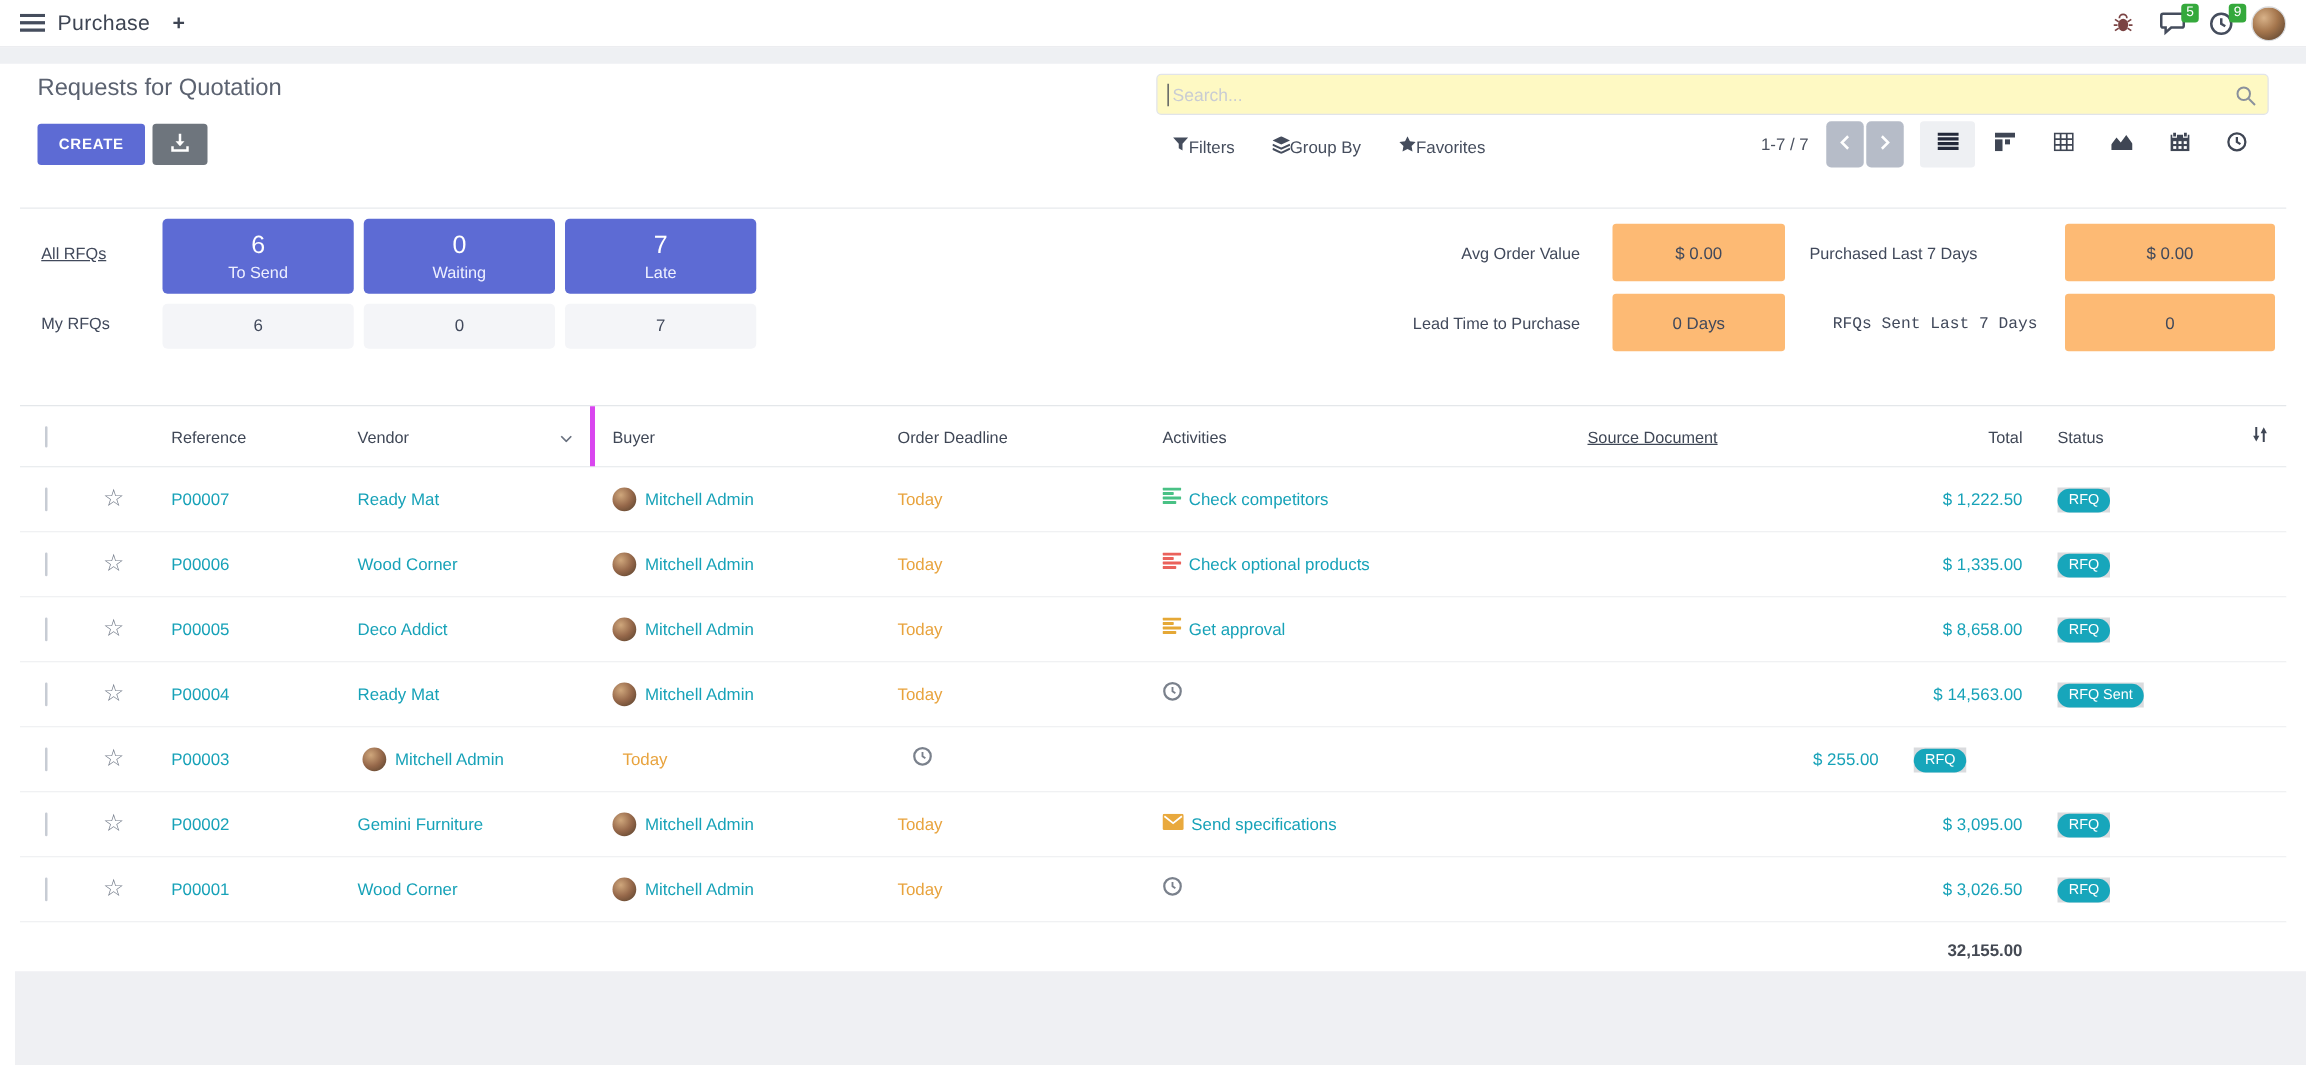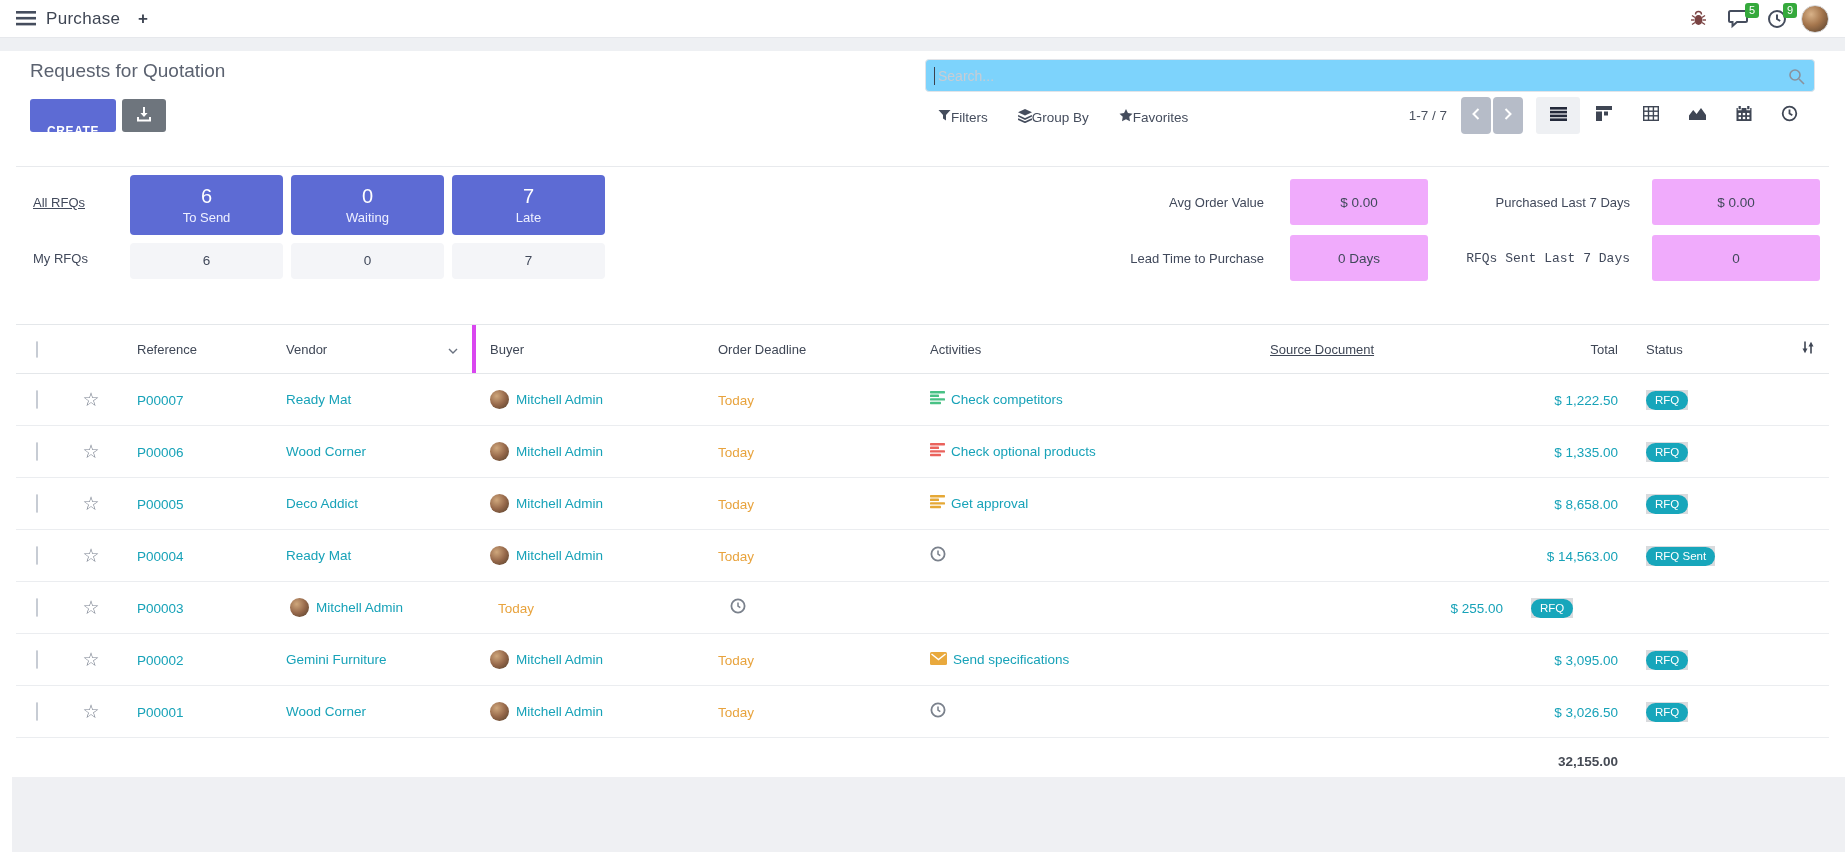--- a/index.html
+++ b/index.html
@@ -17,27 +17,27 @@
   .tb-badge { position:absolute; top:3px; background:#35a93c; color:#fff; font-size:11px; line-height:15px;
               padding:0 4px; border-radius:3px; min-width:14px; text-align:center; }
   .tb-avatar { position:absolute; left:1801px; top:5px; width:28px; height:28px; border-radius:50%;
                background:radial-gradient(circle at 35% 32%, #d8b289 0%, #a5764d 45%, #5f4631 90%);
                border:1px solid #d8dadd; cursor:pointer; }
 
   .gray-strip { position:absolute; left:0; top:38px; width:1845px; height:13px; background:#eef0f3; }
 
   
   .page-title { position:absolute; left:30px; top:60px; font-size:19px; color:#5b6270; }
-  .btn-create { position:absolute; left:30px; top:99px; height:33px; padding:16px 17px; background:#5d6bd4;
+  .btn-create { position:absolute; left:30px; top:99px; height:33px; padding:0 17px; background:#5d6bd4;
                 color:#fff; font-size:12px; font-weight:bold; letter-spacing:.6px; border:none; border-radius:3px;
                 line-height:33px; cursor:pointer; }
   .btn-download { position:absolute; left:122px; top:99px; width:44px; height:33px; background:#6e757d;
                   border:none; border-radius:3px; cursor:pointer; display:flex; align-items:center; justify-content:center; }
 
-  .search-box { position:absolute; left:925px; top:59px; width:890px; height:33px; background:#7dd3fc;
+  .search-box { position:absolute; left:925px; top:59px; width:890px; height:33px; background:#fef9c3;
                 border:1px solid #e1e4e9; border-radius:4px; }
   .search-box input { position:absolute; left:0; top:0; width:100%; height:100%; border:none; outline:none;
                       padding:0 36px 0 12px; font-size:14px; color:#41495b; background:transparent;
                       font-family:"Liberation Sans", sans-serif; }
   .search-box input::placeholder { color:#c9ccd3; }
   .search-caret { position:absolute; left:8px; top:7px; width:1px; height:18px; background:#3c424e; }
   .search-mag { position:absolute; right:9px; top:8px; cursor:pointer; }
 
   .filters-row { position:absolute; left:938px; top:104px; display:flex; gap:30px; align-items:center; height:26px; }
   .filter-item { display:flex; align-items:center; gap:0; font-size:13.5px; color:#454d5d; cursor:pointer; }
@@ -58,21 +58,21 @@
                border-top:1px solid #e8eaed; }
   .dash-label { position:absolute; font-size:13px; color:#41495b; }
   .stats-row { position:absolute; left:114px; display:flex; gap:8px; }
   .stat-blue { width:153px; height:60px; background:#5d6bd4; border-radius:4px; color:#fff; text-align:center;
                cursor:pointer; padding-top:9px; }
   .stat-blue .num { font-size:20px; line-height:24px; }
   .stat-blue .lbl { font-size:13px; line-height:20px; color:#eef0ff; }
   .stat-gray { width:153px; height:36px; background:#f4f5f8; border-radius:4px; text-align:center;
                line-height:36px; font-size:13.5px; color:#41495b; cursor:pointer; }
   .kpi-label { position:absolute; width:258px; text-align:right; font-size:13px; color:#41495b; }
-  .kpi-value { position:absolute; background:#f0abfc; border-radius:3px; text-align:center; font-size:13.5px;
+  .kpi-value { position:absolute; background:#fdba74; border-radius:3px; text-align:center; font-size:13.5px;
                color:#41495b; display:flex; align-items:center; justify-content:center; }
 
   
   .table { position:absolute; left:16px; top:324px; width:1813px; }
   .trow { display:grid; grid-template-columns:50px 50px 160px 200px 220px 200px 350px 265px 115px 160px 1fr;
           align-items:center; height:52px; border-bottom:1px solid #ebedf0; background:#fff; }
   .thead { height:50px; border-top:1px solid #e4e7ea; border-bottom:1px solid #e4e7ea; font-size:13px; color:#3f4756; }
   .cell-check { padding-left:20px; }
   .checkbox { width:14px; height:14px; border:1px solid #c7ccd4; border-radius:3px; background:#fdfdfe; cursor:pointer; }
   .cell-star { text-align:center; }
@@ -289,21 +289,21 @@
     <div class="stats-row" style="top:76px;">
       <div class="stat-gray">6</div>
       <div class="stat-gray">0</div>
       <div class="stat-gray">7</div>
     </div>
 
     <span class="kpi-label" style="left:990px; top:28px;">Avg Order Value</span>
     <span class="kpi-value" style="left:1274px; top:12px; width:138px; height:46px;">$ 0.00</span>
     <span class="kpi-label" style="left:990px; top:84px;">Lead Time to Purchase</span>
     <span class="kpi-value" style="left:1274px; top:68px; width:138px; height:46px;">0 Days</span>
-    <span class="kpi-label" style="left:1356px; top:28px;">Purchased Last 7 Days</span>
+    <span class="kpi-label" style="left:1308px; top:28px;">Purchased Last 7 Days</span>
     <span class="kpi-value" style="left:1636px; top:12px; width:168px; height:46px;">$ 0.00</span>
     <span class="kpi-label" style="left:1356px; top:84px;font-family:Liberation Mono, monospace;">RFQs Sent Last 7 Days</span>
     <span class="kpi-value" style="left:1636px; top:68px; width:168px; height:46px;">0</span>
   </div>
 
   <div class="table">
 
     <div class="trow thead">
       <div class="cell-check"><span class="checkbox"></span></div>
       <div class="cell-star"></div>

